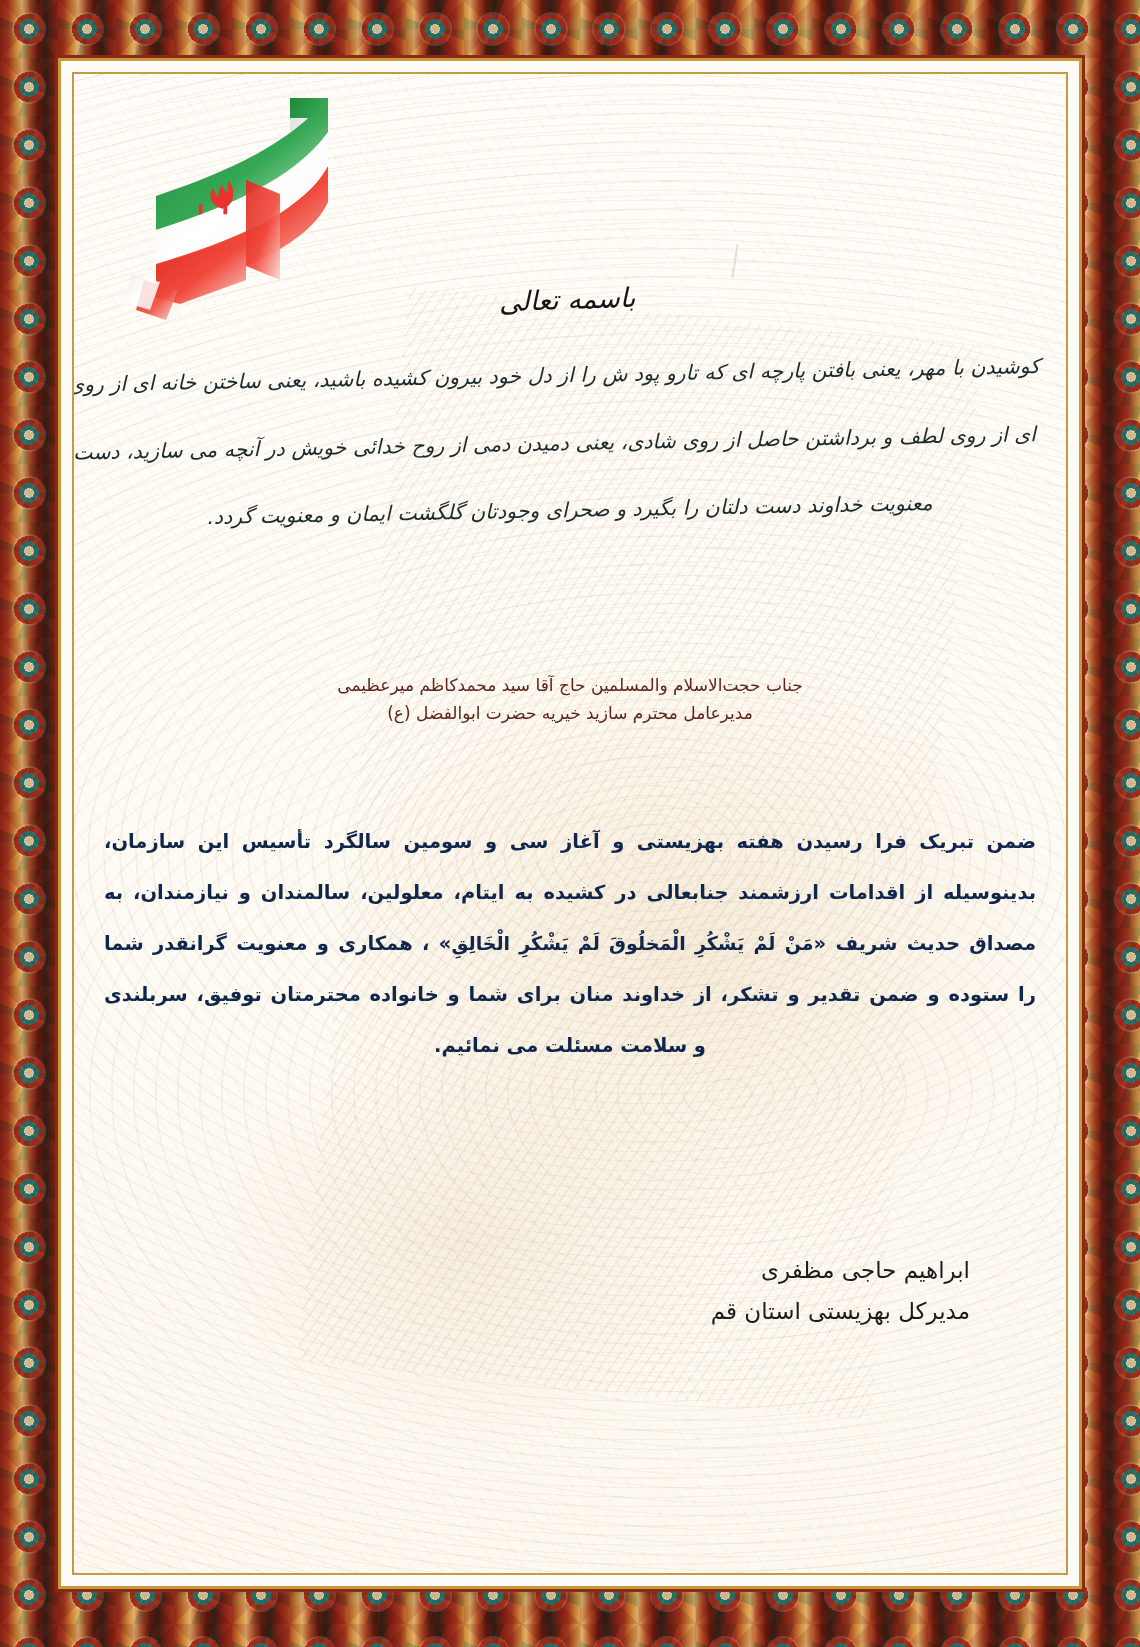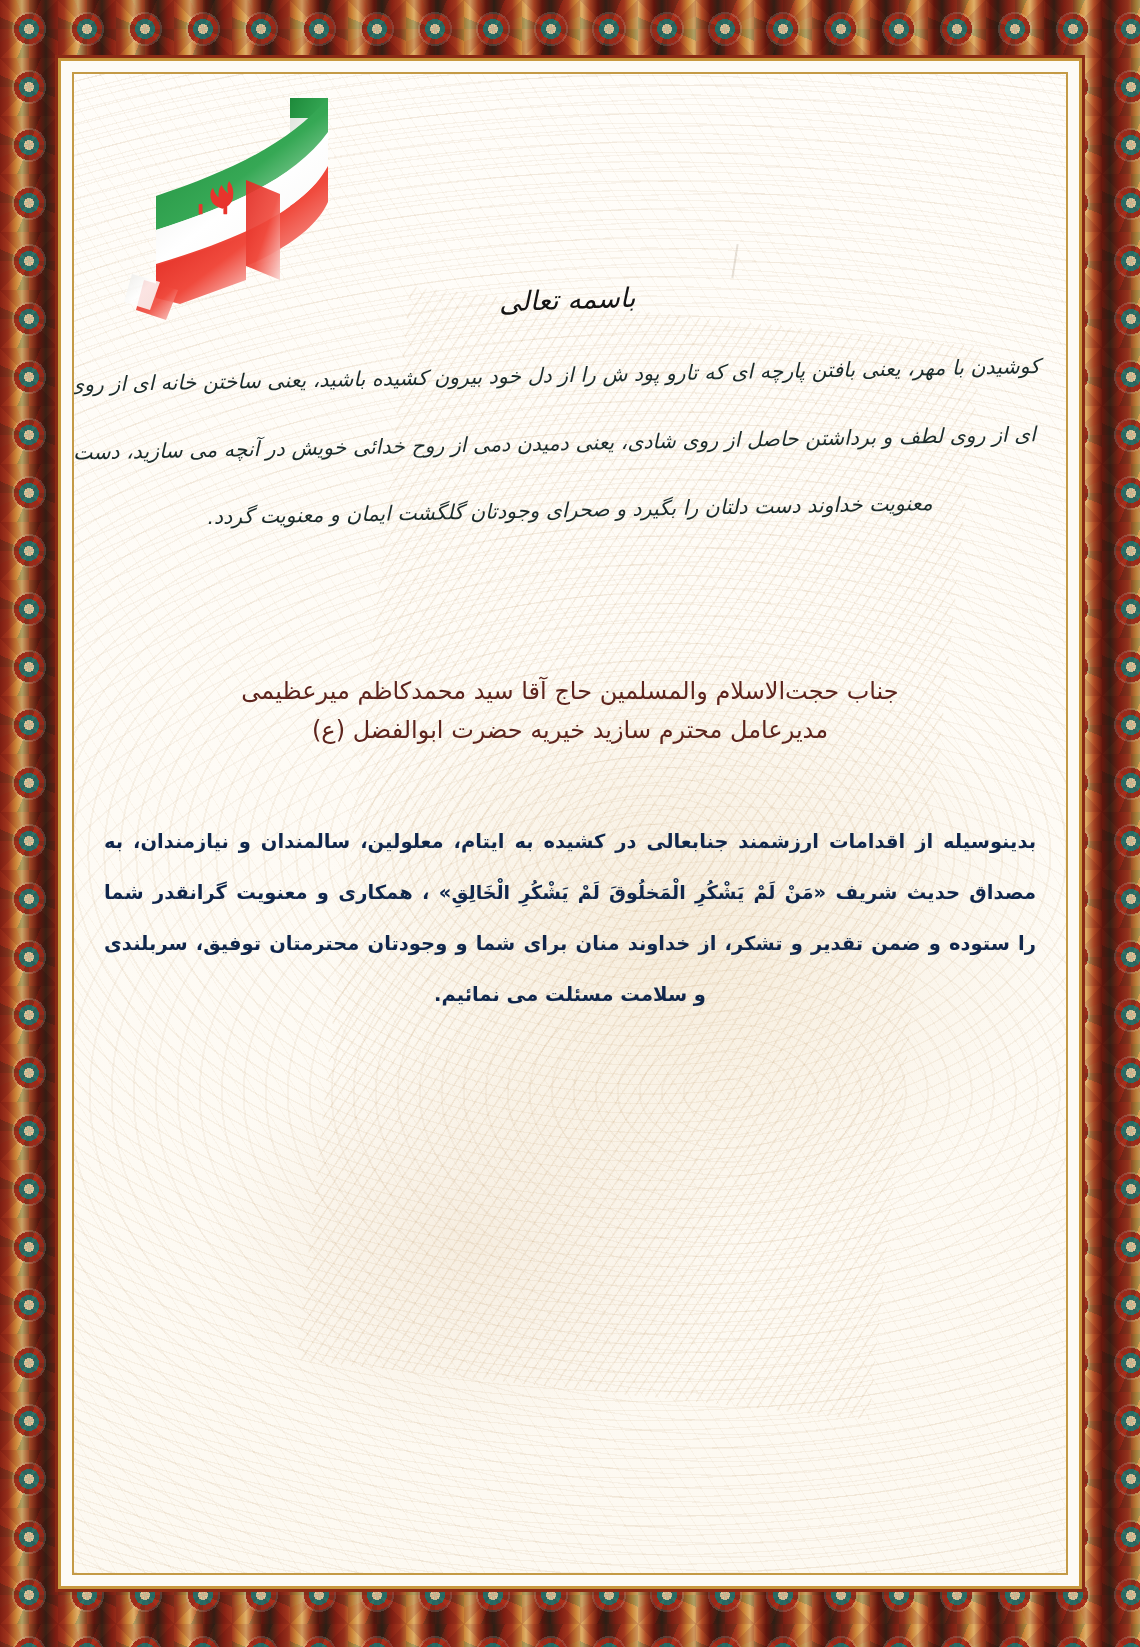--- a/index.html
+++ b/index.html
@@ -147,21 +147,21 @@
     text-align:center;text-align-last:center;
     transform:rotate(-1.1deg);
     margin-bottom:0;
   }
 
   .addressee{
     position:absolute;
     top:598px;right:0;left:0;
     text-align:center;
     color:#5d241d;
-    font-size:24px;
+    font-size:17px;
     line-height:1.62;
     letter-spacing:.2px;
   }
   .addressee .ln{display:block;}
 
   .body-block{
     position:absolute;
     top:742px;right:30px;left:30px;
     color:#10264b;
     font-weight:bold;
@@ -260,22 +260,27 @@
         <div class="quote-line l2">ای از روی لطف و برداشتن حاصل از روی شادی، یعنی دمیدن دمی از روح خدائی خویش در آنچه می سازید، دست می کشید تا صفا و</div>
         <div class="quote-line l3">معنویت خداوند دست دلتان را بگیرد و صحرای وجودتان گلگشت ایمان و معنویت گردد.</div>
       </div>
 
       <div class="addressee">
         <span class="ln">جناب حجت‌الاسلام والمسلمین حاج آقا سید محمدکاظم میرعظیمی</span>
         <span class="ln">مدیرعامل محترم سازید خیریه حضرت ابوالفضل (ع)</span>
       </div>
 
       <div class="body-block">
+        <p>ضمن تبریک فرا رسیدن هفته بهزیستی و آغاز سی و سومین سالگرد تأسیس این سازمان،</p>
         <p>بدینوسیله از اقدامات ارزشمند جنابعالی در کشیده به ایتام، معلولین، سالمندان و نیازمندان، به</p>
         <p><span>مصداق حدیث شریف «</span><span class="hadith">مَنْ لَمْ یَشْکُرِ الْمَخلُوقَ لَمْ یَشْکُرِ الْخَالِقِ</span><span>» ، همکاری و معنویت گرانقدر شما</span></p>
-        <p>را ستوده و ضمن تقدیر و تشکر،  از خداوند منان برای شما و وجودتان محترمتان توفیق، سربلندی</p>
+        <p>را ستوده و ضمن تقدیر و تشکر،  از خداوند منان برای شما و خانواده محترمتان توفیق، سربلندی</p>
         <p class="last">و سلامت مسئلت می نمائیم.</p>
       </div>
 
+      <div class="signature">
+        <span class="ln">ابراهیم حاجی مظفری</span>
+        <span class="ln">مدیرکل بهزیستی استان قم</span>
+      </div>
 
     </div>
   </div>
 </div>
 
 </body></html>

